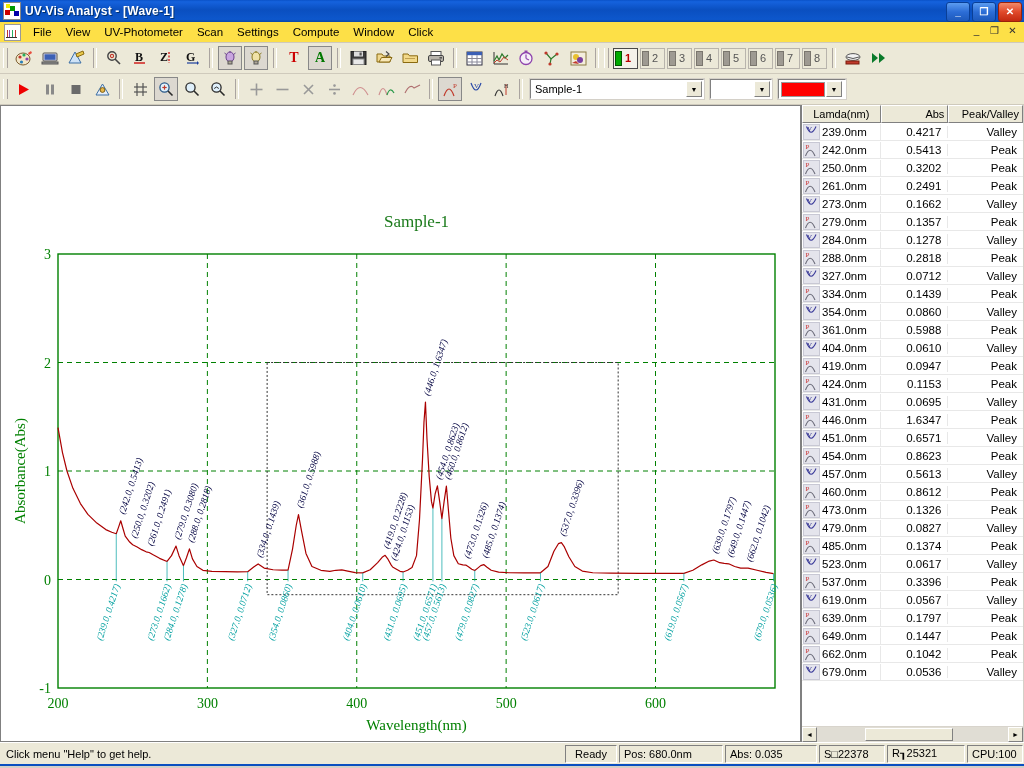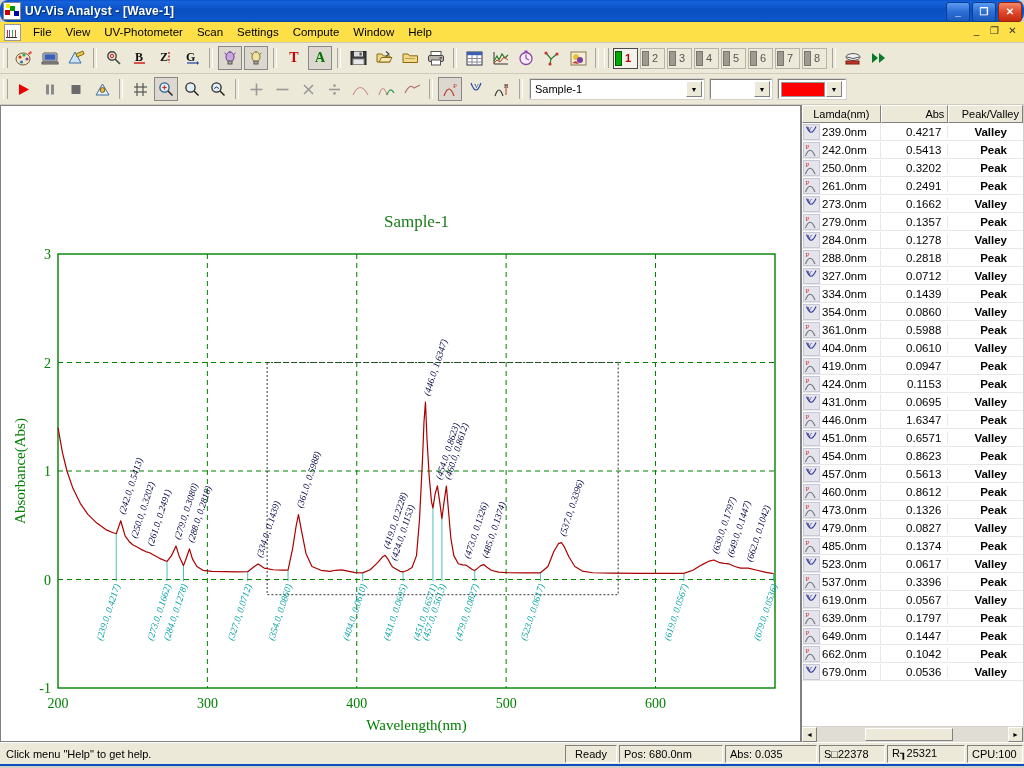--- a/index.html
+++ b/index.html
@@ -6,21 +6,21 @@
   body{
     width:1024px;height:768px;overflow:hidden;
     font-family:"Liberation Sans",sans-serif;
     font-size:11px;
     background:#d4d0c8;
   }
   
   #titlebar{
     height:22px;width:1024px;
     background:linear-gradient(to bottom,#0a52c8 0%,#1562dd 8%,#0a4fc0 45%,#0d57cc 88%,#0847a8 100%);
-    display:flex;align-items:center;position:relative;border-radius:8px;
+    display:flex;align-items:center;position:relative;
   }
   #titlebar .app-ico{
     width:16px;height:16px;margin-left:3px;margin-right:4px;position:relative;
     background:#fff;border:1px solid #888;overflow:hidden;flex:none;
   }
   #titlebar .app-ico i{position:absolute;display:block;}
   .ico-r{background:#c00;width:5px;height:5px;left:1px;top:7px;}
   .ico-g{background:#090;width:5px;height:5px;left:6px;top:3px;}
   .ico-b{background:#00a;width:5px;height:5px;left:10px;top:8px;}
   .ico-y{background:#ee0;width:4px;height:4px;left:2px;top:1px;}
@@ -106,21 +106,21 @@
     box-sizing:border-box;padding:0 3px;
   }
   .th.c1{width:79px;justify-content:center;}
   .th.c2{width:68px;justify-content:flex-end;}
   .th.c3{width:75px;justify-content:flex-end;}
   #tbl-body{flex:1;background:#fff;overflow:hidden;position:relative;}
   .trow{display:flex;height:18px;align-items:center;box-sizing:border-box;border-bottom:1px solid #e8e8e8;}
   .cell{font-size:11.5px;color:#000;box-sizing:border-box;display:flex;align-items:center;}
   .cell.c1{width:79px;padding-left:1px;border-right:1px solid #e8e8e8;}
   .cell.c2{width:68px;justify-content:flex-end;padding-right:6px;border-right:1px solid #e8e8e8;}
-  .cell.c3{width:75px;justify-content:flex-end;padding-right:16px;font-weight:bold;}
+  .cell.c3{width:75px;justify-content:flex-end;padding-right:6px;}
   .pvico{width:17px;height:16px;margin-right:2px;background:#e4e4ec;border:1px solid #c8c8d4;box-sizing:border-box;flex:none;position:relative;}
   .pvico svg{position:absolute;left:0;top:0;}
   #tbl-scroll{height:15px;background:#ece9d8;display:flex;align-items:center;flex:none;border-top:1px solid #d8d4cc;}
   .sbtn{width:15px;height:15px;background:#ece9d8;border:1px solid #fff;border-right-color:#808080;border-bottom-color:#808080;
         display:flex;align-items:center;justify-content:center;font-size:7px;box-sizing:border-box;}
   .strack{flex:1;height:15px;background:#e0ddd4;}
   .sthumb{height:13px;width:88px;background:#ece9d8;border:1px solid #fff;border-right-color:#808080;border-bottom-color:#808080;margin:1px 0 0 48px;box-sizing:border-box;}
   
   #statusbar{
     height:22px;width:1024px;background:#ece9d8;display:flex;align-items:center;
@@ -160,21 +160,21 @@
 
 <div id="menubar">
   <div class="doc-ico"></div>
   <div class="menu-item">File</div>
   <div class="menu-item">View</div>
   <div class="menu-item">UV-Photometer</div>
   <div class="menu-item">Scan</div>
   <div class="menu-item">Settings</div>
   <div class="menu-item">Compute</div>
   <div class="menu-item">Window</div>
-  <div class="menu-item">Help</div>
+  <div class="menu-item">Click</div>
   <div class="mdi-btns">
     <div class="mdi-btn">_</div>
     <div class="mdi-btn">❐</div>
     <div class="mdi-btn">✕</div>
   </div>
 </div>
 
 <div class="toolbar">
   <div class="tb-grip"></div>
 

